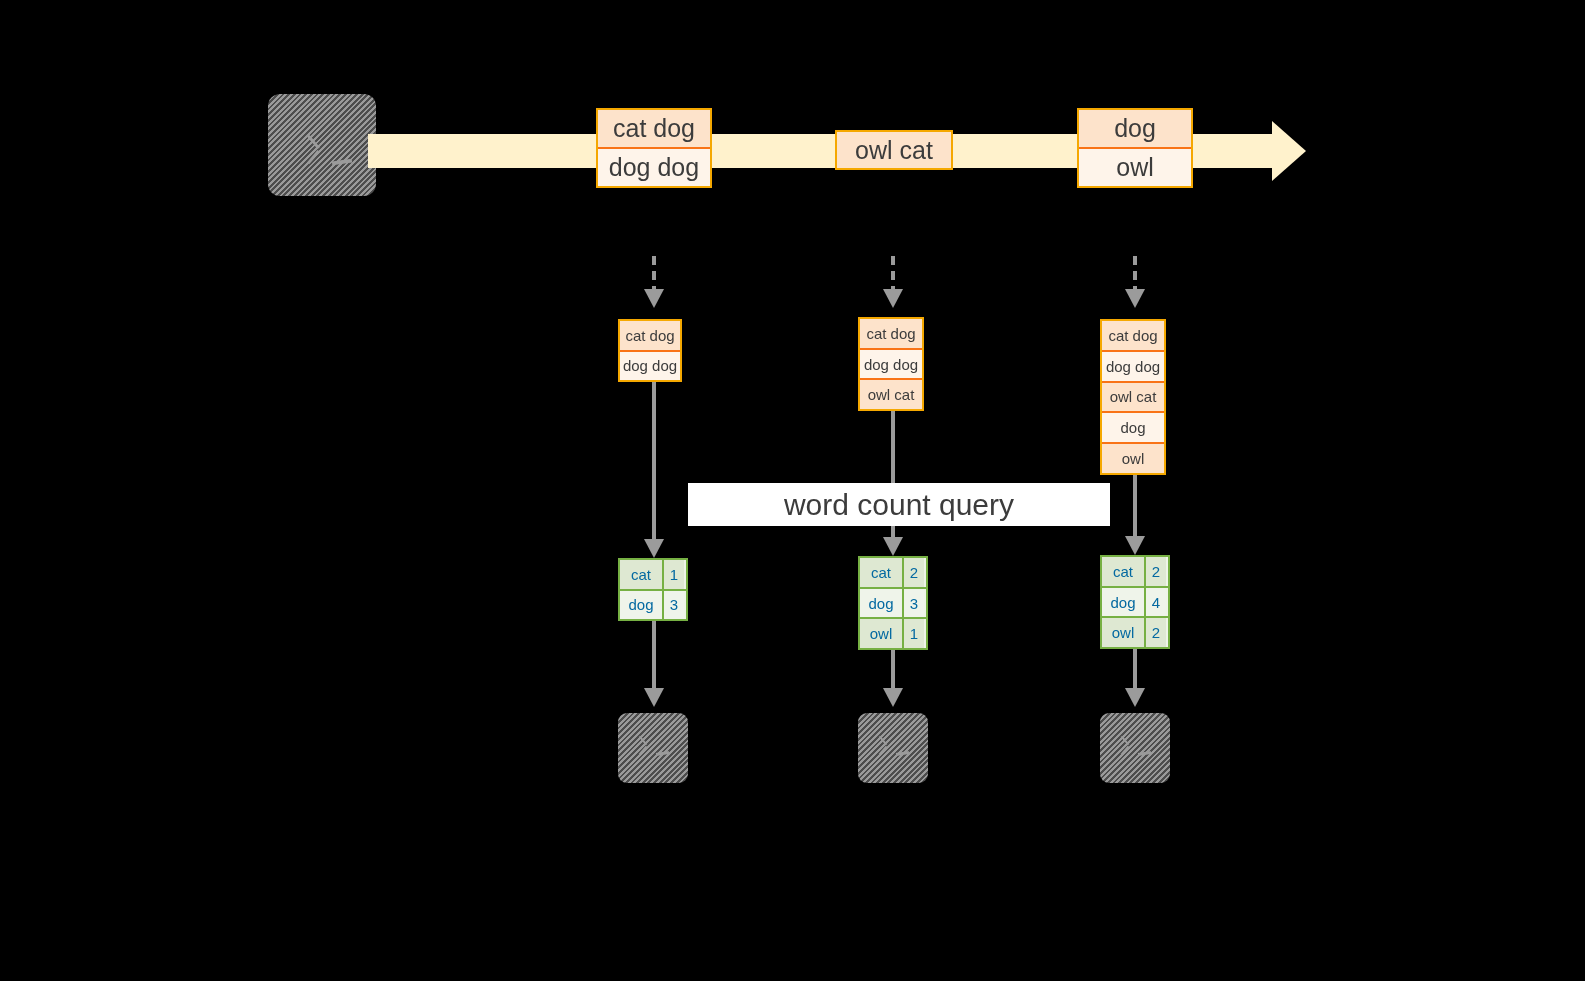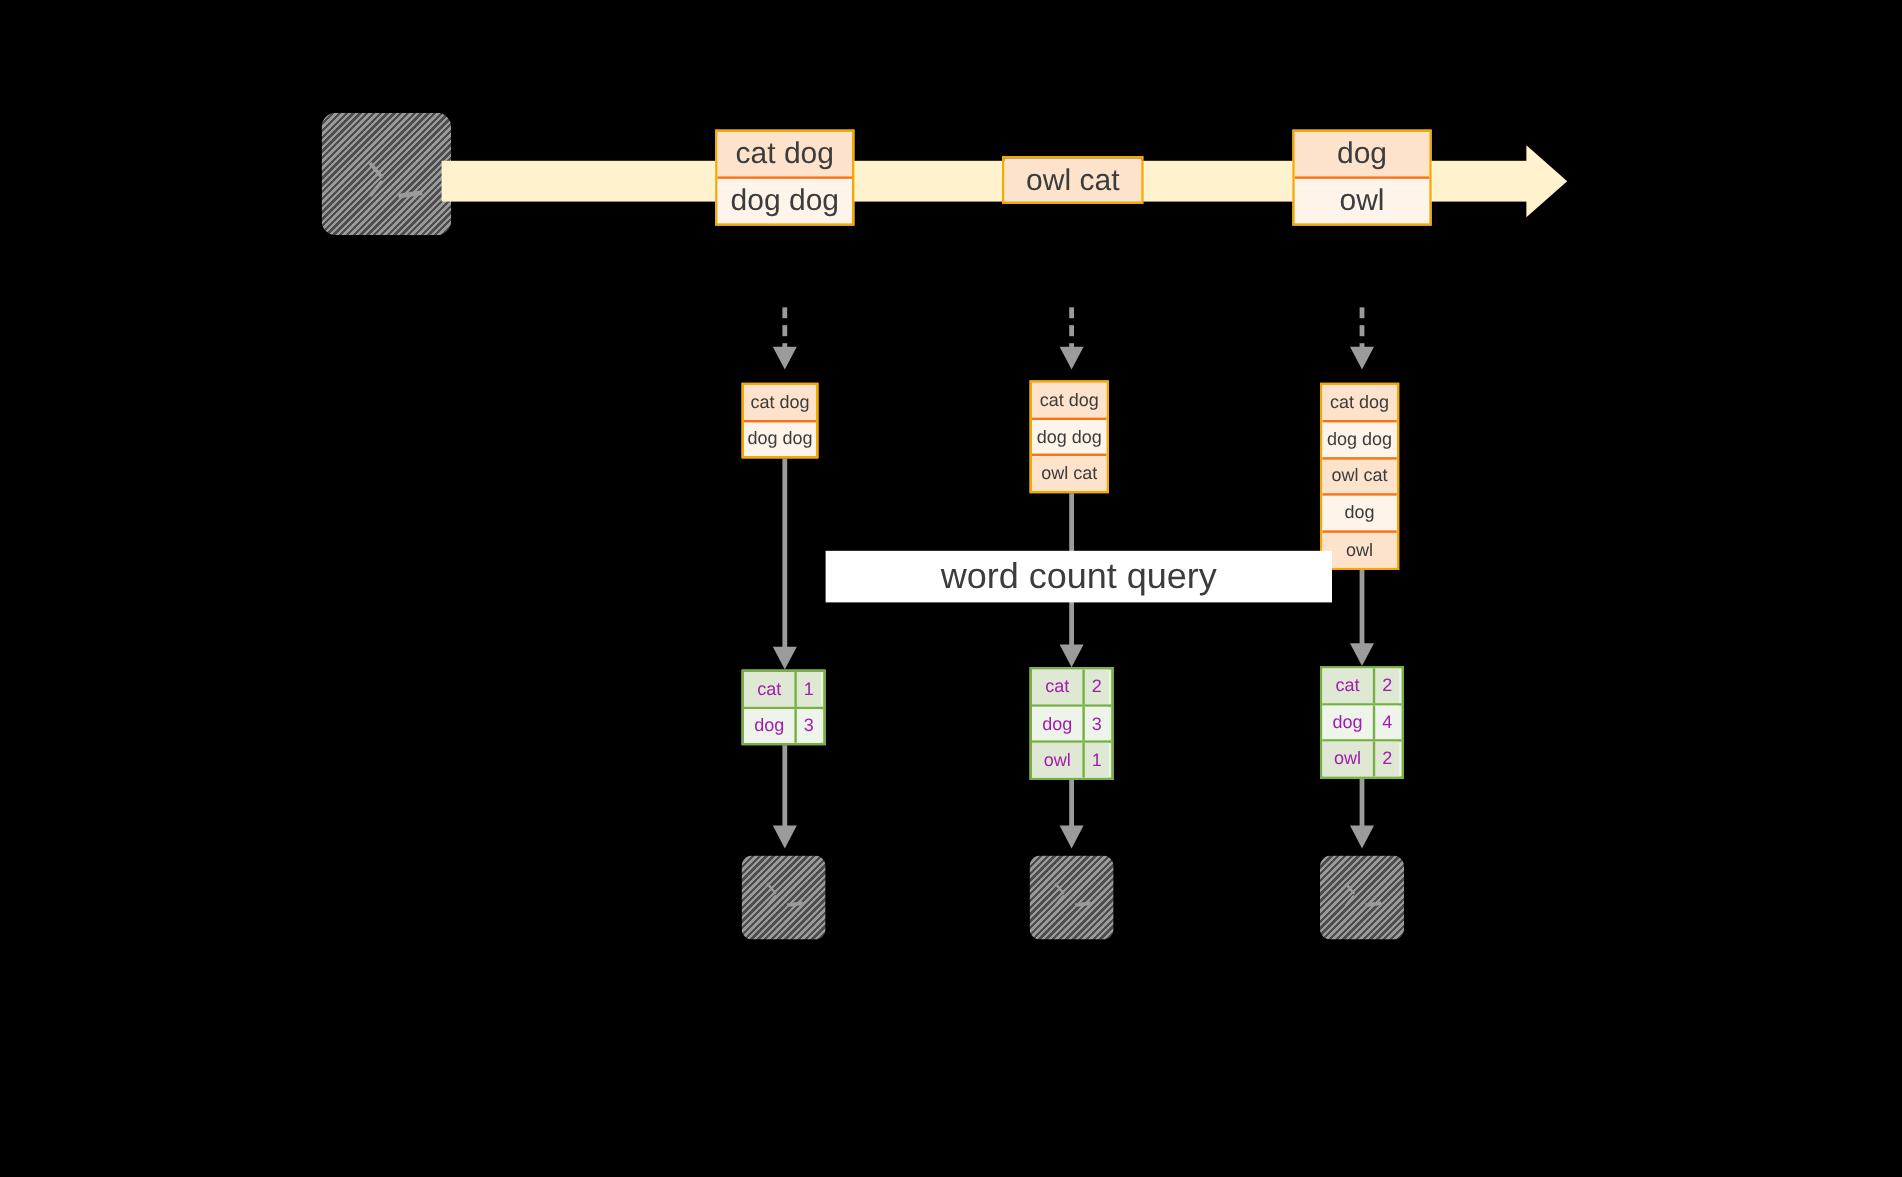--- a/index.html
+++ b/index.html
@@ -106,21 +106,21 @@
   }
   .res .rrow + .rrow { border-top: 2px solid #76B043; }
   .res .rrow.shade .cell { background: #DEE8D2; }
   .res .rrow.plain .cell { background: #EFF4EA; }
   .res .cell {
     box-sizing: border-box;
     display: flex;
     align-items: center;
     justify-content: center;
     font-size: 15px;
-    color: #a21caf;
+    color: #0369a1;
     white-space: nowrap;
   }
   .res .cell.key { width: 42px; }
   .res .cell.val { width: 22px; border-left: 2px solid #76B043; }
 
   
   .vline {
     position: absolute;
     width: 4px;
     background: #9b9b9b;
@@ -285,17 +285,17 @@
   <div class="vhead" style="left:1125px; top:688px;"></div>
 
   <div class="terminal small" style="left:1100px; top:713px; width:70px; height:70px;">
     <div class="term-glyphs">
       <div class="chev" style="left:17px; top:15px; height:11px; width:2px; transform:rotate(-40deg);"></div>
       <div class="chev" style="left:17px; top:25px; height:11px; width:2px; transform:rotate(40deg);"></div>
       <div class="und" style="left:31px; top:32px; width:13px; height:3px; transform:rotate(-8deg);"></div>
     </div>
   </div>
 
-  <div class="query-label" style="left:688px; top:459px; width:422px; height:43px;">
+  <div class="query-label" style="left:688px; top:483px; width:422px; height:43px;">
     <span>word count query</span>
   </div>
 
 </div>
 
 </body></html>

